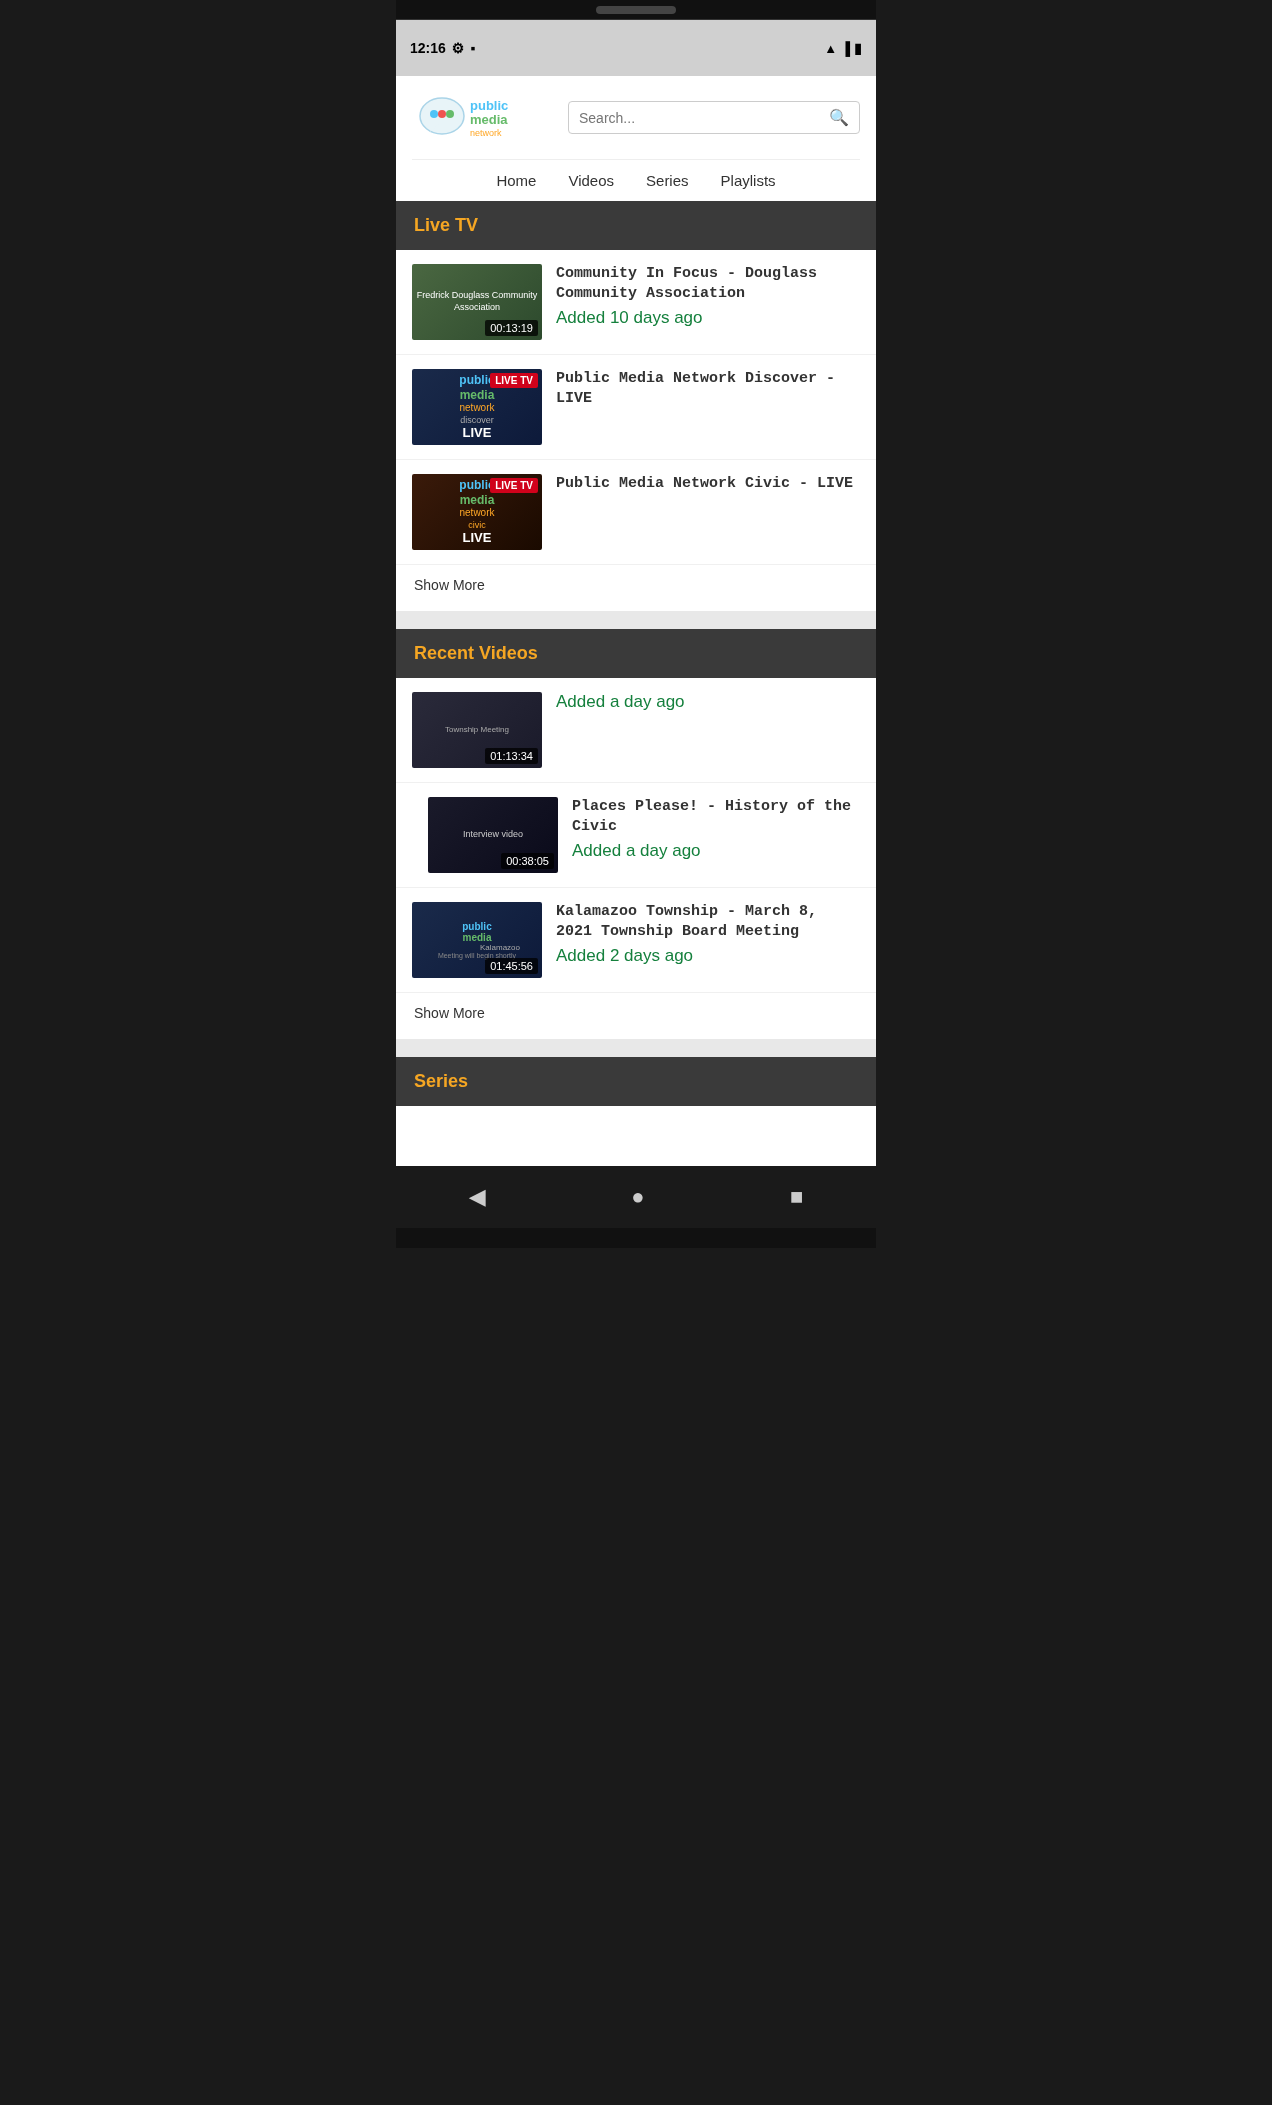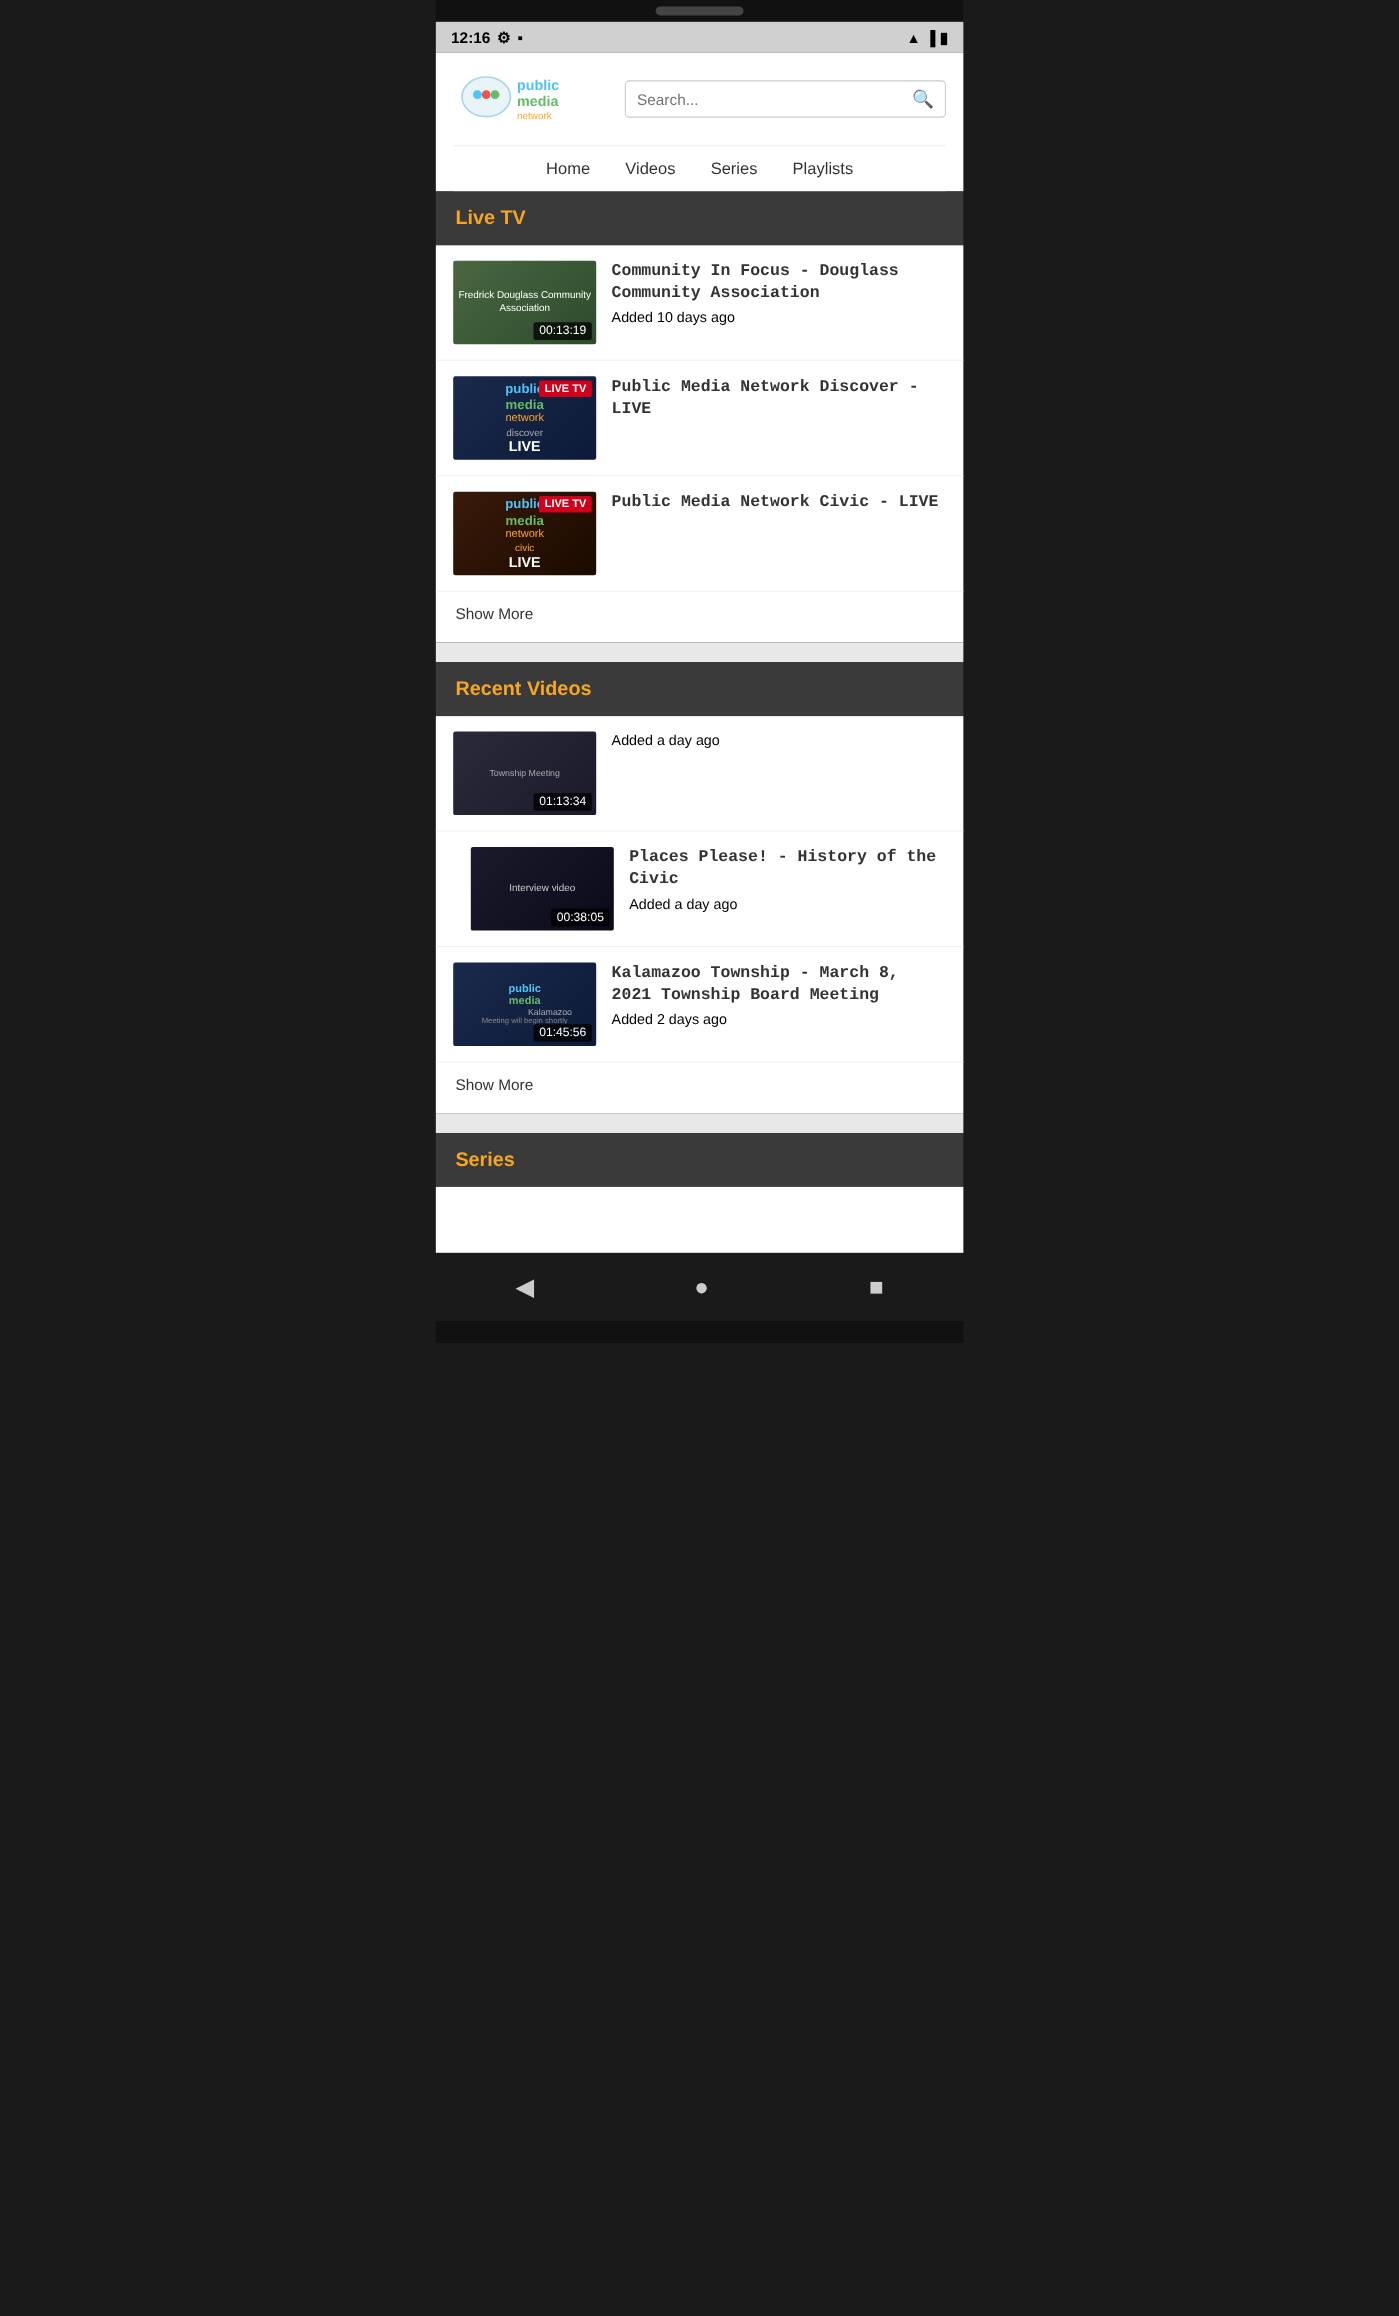--- a/index.html
+++ b/index.html
@@ -11,21 +11,21 @@
       margin: 0 auto;
       position: relative;
     }
 
     
     .status-bar {
       background: #d0d0d0;
       display: flex;
       justify-content: space-between;
       align-items: center;
-      padding: 6px 14px;
+      padding: 20px 14px;
       font-size: 13px;
       font-weight: bold;
     }
     .status-left { display: flex; align-items: center; gap: 6px; }
     .status-right { display: flex; align-items: center; gap: 4px; }
     .status-time { font-size: 14px; font-weight: bold; }
     .icon-gear::before { content: '⚙'; font-size: 14px; }
     .icon-sd::before { content: '▪'; font-size: 14px; }
     .icon-wifi::before { content: '▲'; font-size: 13px; }
     .icon-signal::before { content: '▐'; font-size: 13px; }
@@ -143,22 +143,22 @@
     .video-info { flex: 1; }
     .video-title {
       font-size: 15px;
       color: #333;
       font-weight: 600;
       line-height: 1.3;
       margin-bottom: 5px;
       font-family: Liberation Mono, monospace;
     }
     .video-meta {
-      font-size: 13px;
-      color: #000000;
+      font-size: 17px;
+      color: #15803d;
     }
 
     
     .show-more {
       padding: 12px 18px 18px;
       font-size: 14px;
       color: #333;
       cursor: pointer;
     }
 

